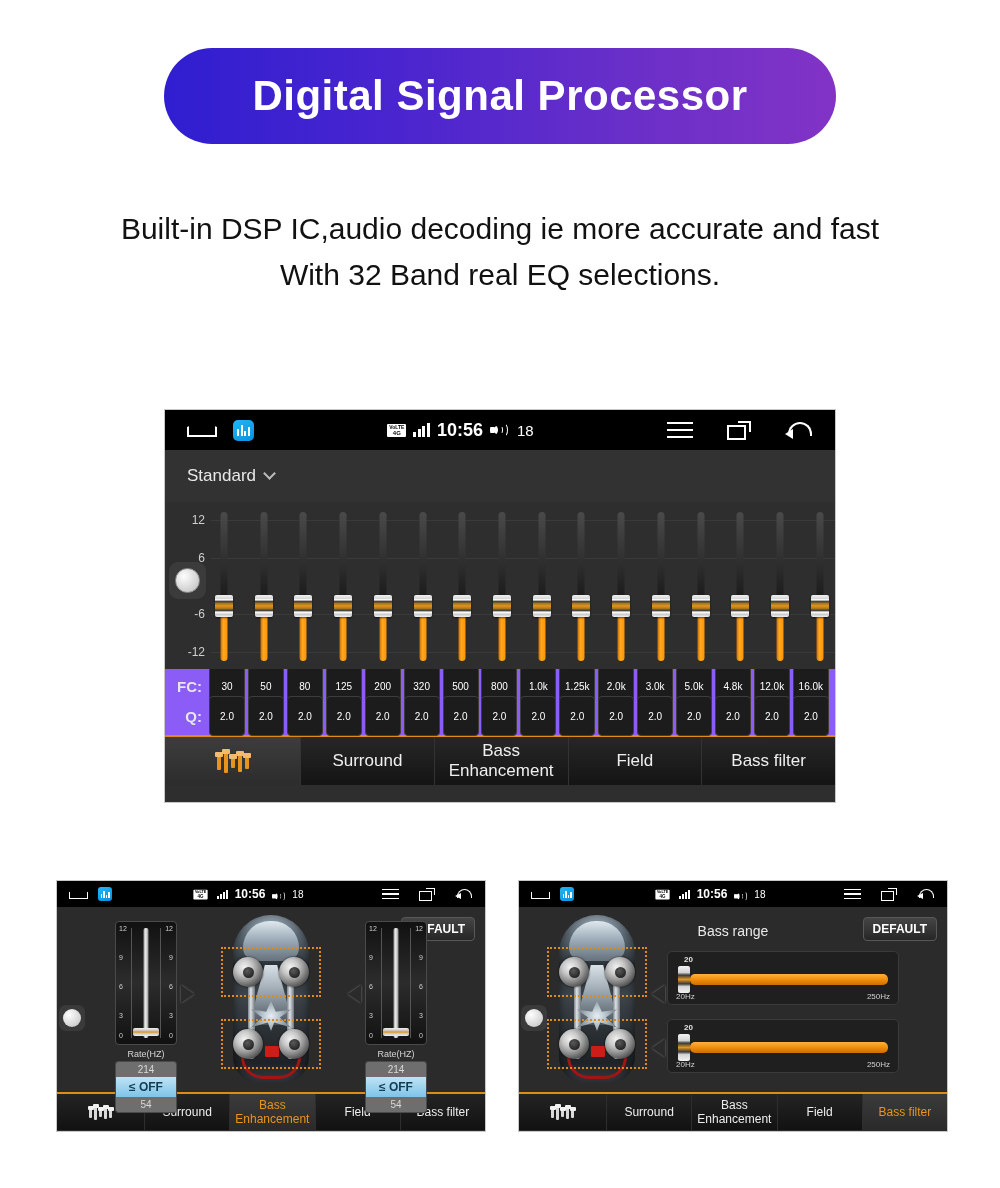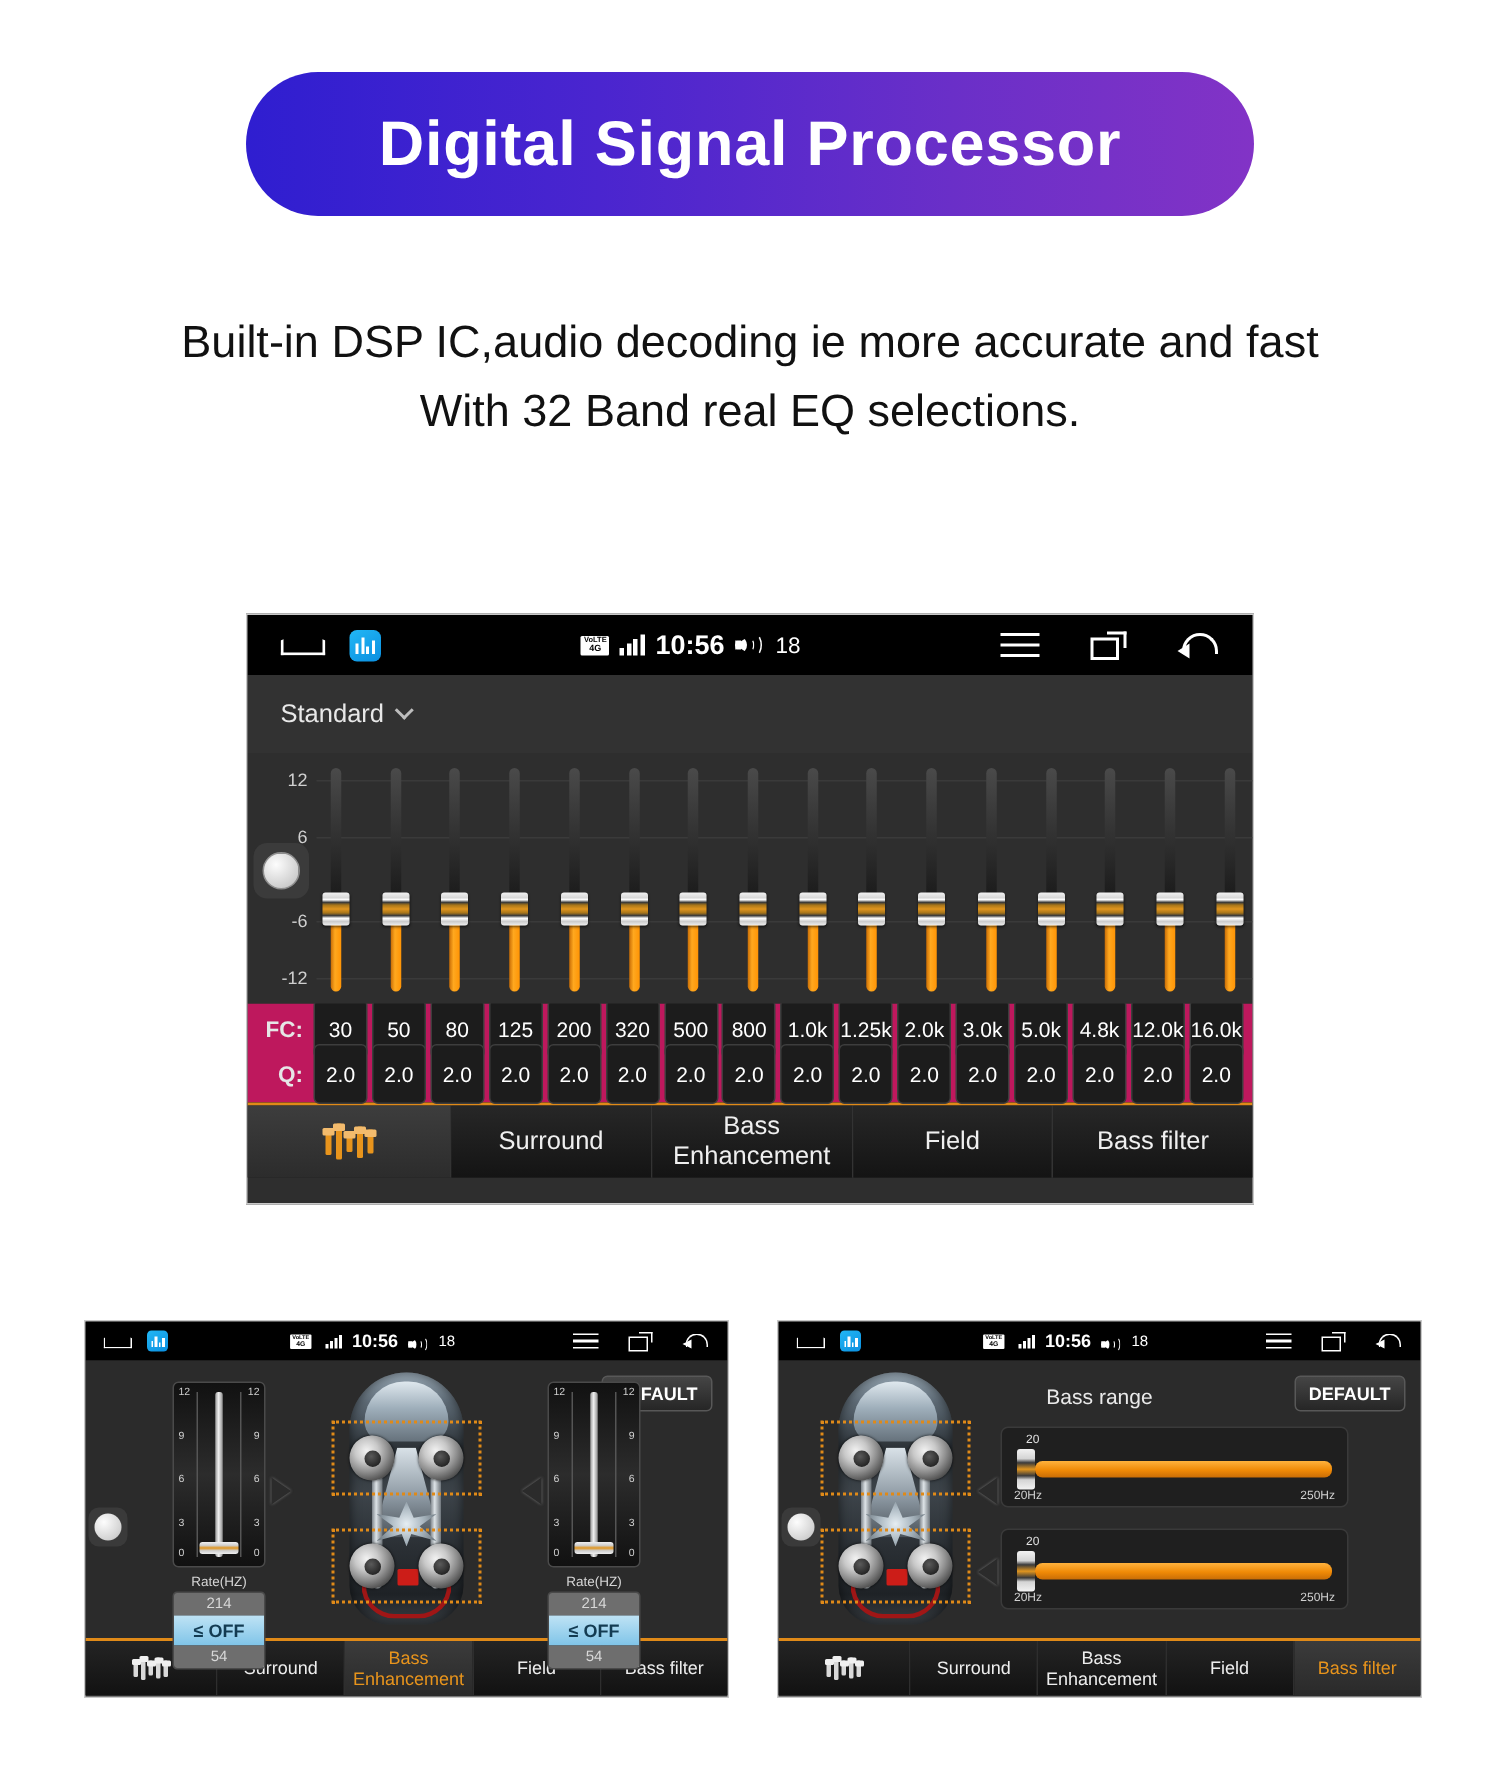--- a/index.html
+++ b/index.html
@@ -173,28 +173,28 @@
     top: 55.5%; width: 18px; height: 22px;
     background: linear-gradient(to bottom,
       #f2f2f2 0%, #d8d8d8 16%, #ffffff 22%,
       #3a3a3a 30%, #a7751a 38%, #e0951f 50%, #a7751a 62%, #3a3a3a 70%,
       #ffffff 78%, #cccccc 88%, #efefef 100%);
     border-radius: 2px;
     box-shadow: 0 1px 2px rgba(0,0,0,.6);
   }
 
   
-  .param-rows { background: #be185d; padding: 2px 0 4px 0; }
+  .param-rows { background: #8b5cf6; padding: 2px 0 4px 0; }
   .prow { display: flex; align-items: center; height: 30px; padding: 0 6px 0 8px; }
   .prow-label { width: 36px; color: #e6e6e6; font-size: 15px; font-weight: bold; text-align: right; padding-right: 7px; }
   .prow-cells { flex: 1; display: flex; justify-content: space-between; }
   .pcell {
     width: 36px; height: 40px; border-radius: 4px;
     background: #1c1c1c; border: 1px solid #3d3d3d;
-    color: #ffffff; font-size: 14px;
+    color: #ffffff; font-size: 10px;
     display: flex; align-items: center; justify-content: center;
   }
 
   
   .tabbar {
     display: flex; height: 50px;
     border-top: 2px solid #e08a18;
     background: #1a1a1a;
   }
   .tab {
@@ -340,21 +340,21 @@
   .valbox .dim { background: #6e6e6e; color: #d8d8d8; }
   .valbox .sel { background: linear-gradient(to bottom, #bfe3f5, #7fc4e8); color: #133b52; font-weight: bold; font-size: 12px; padding: 3px 0; }
   .arrow-pt { position: absolute; width: 0; height: 0; }
 
   
   .bass-title { position: absolute; top: 16px; width: 100%; text-align: center; color: #e9e9e9; font-size: 14px; }
   .hslider {
     position: absolute; width: 232px; height: 54px;
     background: #1f1f1f; border-radius: 5px; border: 1px solid #3a3a3a;
   }
-  .hslider .val { position: absolute; left: 16px; top: 3px; color: #e2e2e2; font-size: 8px; }
+  .hslider .val { position: absolute; left: 16px; top: 3px; color: #e2e2e2; font-size: 8px; font-weight: bold; }
   .hslider .fill {
     position: absolute; left: 22px; right: 10px; top: 22px; height: 11px;
     background: linear-gradient(to bottom, #ffb23d, #f08a06 55%, #c96d06);
     border-radius: 5px;
   }
   .hslider .hthumb {
     position: absolute; left: 10px; top: 14px; width: 12px; height: 27px;
     background: linear-gradient(to bottom, #f2f2f2 0%, #d4d4d4 24%, #3a3a3a 34%,
       #e0951f 50%, #3a3a3a 66%, #d4d4d4 76%, #f2f2f2 100%);
     border-radius: 2px;

